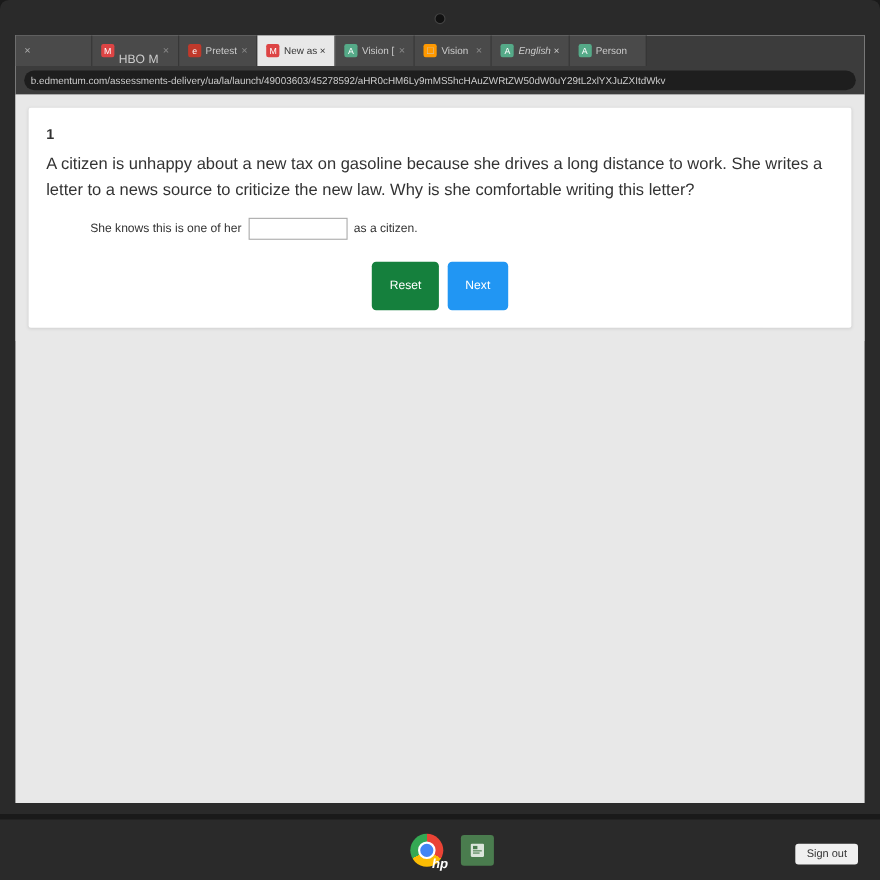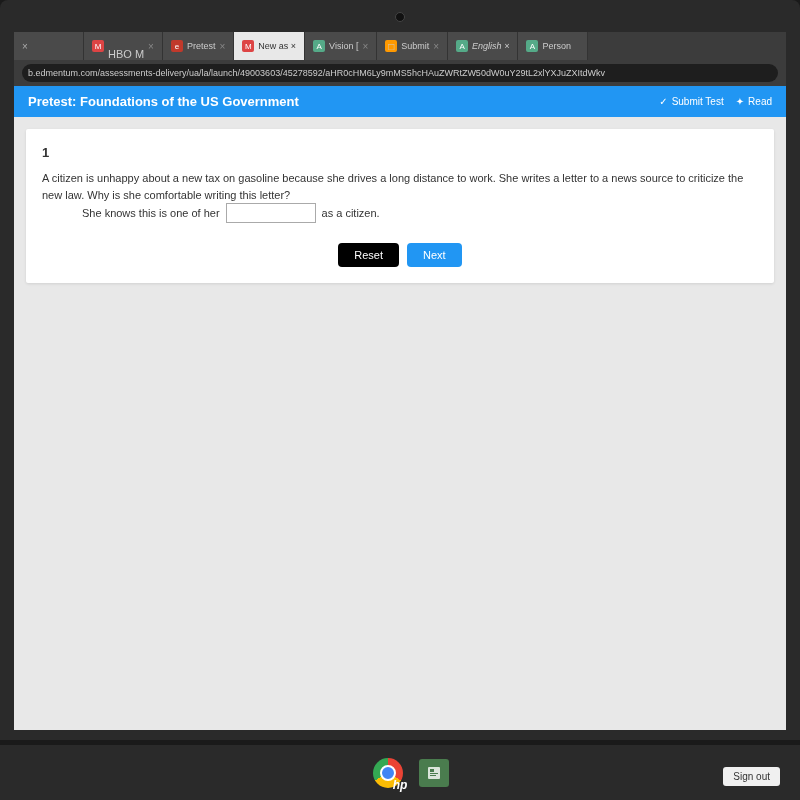--- a/index.html
+++ b/index.html
@@ -168,23 +168,24 @@
     }
 
     .question-instruction {
       font-size: 11px;
       color: #555;
       margin-bottom: 10px;
       font-style: italic;
     }
 
     .question-text {
-      font-size: 11px;
+      font-size: 15px;
       color: #333;
       line-height: 1.5;
+      margin-bottom: 14px;
     }
 
     .answer-row {
       display: flex;
       align-items: center;
       gap: 6px;
       font-size: 11px;
       color: #333;
       margin-bottom: 20px;
       margin-left: 40px;
@@ -198,34 +199,34 @@
       font-size: 10px;
     }
 
     .button-row {
       display: flex;
       gap: 8px;
       justify-content: center;
     }
 
     .btn-reset {
-      background: #000000;
+      background: #15803d;
       color: white;
       border: none;
       padding: 6px 16px;
       border-radius: 4px;
       font-size: 11px;
       cursor: pointer;
     }
 
     .btn-next {
       background: #2196f3;
       color: white;
       border: none;
-      padding: 6px 16px;
+      padding: 16px 16px;
       border-radius: 4px;
       font-size: 11px;
       cursor: pointer;
     }
 
     
     .taskbar {
       position: absolute;
       bottom: 0;
       left: 0;
@@ -321,52 +322,39 @@
         <div class="tab-icon" style="background:#d44;color:white;font-size:8px;display:flex;align-items:center;justify-content:center;">M</div>
         <span style="font-size:9px;">New as ×</span>
       </div>
       <div class="tab">
         <div class="tab-icon" style="background:#5a8;color:white;font-size:8px;display:flex;align-items:center;justify-content:center;">A</div>
         <span style="font-size:9px;">Vision [</span>
         <span class="tab-close">×</span>
       </div>
       <div class="tab">
         <div class="tab-icon" style="background:#f90;font-size:10px;display:flex;align-items:center;justify-content:center;">□</div>
-        <span style="font-size:9px;">Submit</span>
+        <span style="font-size:9px;">Vision</span>
         <span class="tab-close">×</span>
       </div>
       <div class="tab">
         <div class="tab-icon" style="background:#5a8;color:white;font-size:8px;display:flex;align-items:center;justify-content:center;">A</div>
         <span style="font-size:9px;font-style:italic;">English ×</span>
       </div>
       <div class="tab">
         <div class="tab-icon" style="background:#5a8;color:white;font-size:8px;display:flex;align-items:center;justify-content:center;">A</div>
         <span style="font-size:9px;">Person</span>
       </div>
     </div>
 
     <div class="address-bar">
       <input class="address-input" type="text" value="b.edmentum.com/assessments-delivery/ua/la/launch/49003603/45278592/aHR0cHM6Ly9mMS5hcHAuZWRtZW50dW0uY29tL2xlYXJuZXItdWkv" style="">
     </div>
 
     <div class="page-content">
 
-      <div class="assessment-header">
-        <span class="assessment-title">Pretest: Foundations of the US Government</span>
-        <div class="header-actions">
-          <div class="header-action">
-            <span>✓</span>
-            <span>Submit Test</span>
-          </div>
-          <div class="header-action">
-            <span>✦</span>
-            <span>Read</span>
-          </div>
-        </div>
-      </div>
 
       <div class="question-area">
         <div class="question-number">1</div>
 
 
         <div class="question-text">A citizen is unhappy about a new tax on gasoline because she drives a long distance to work. She writes a letter to a news source to criticize the new law. Why is she comfortable writing this letter?</div>
 
         <div class="answer-row">
           <span>She knows this is one of her</span>
           <input class="answer-input" type="text" style="">

